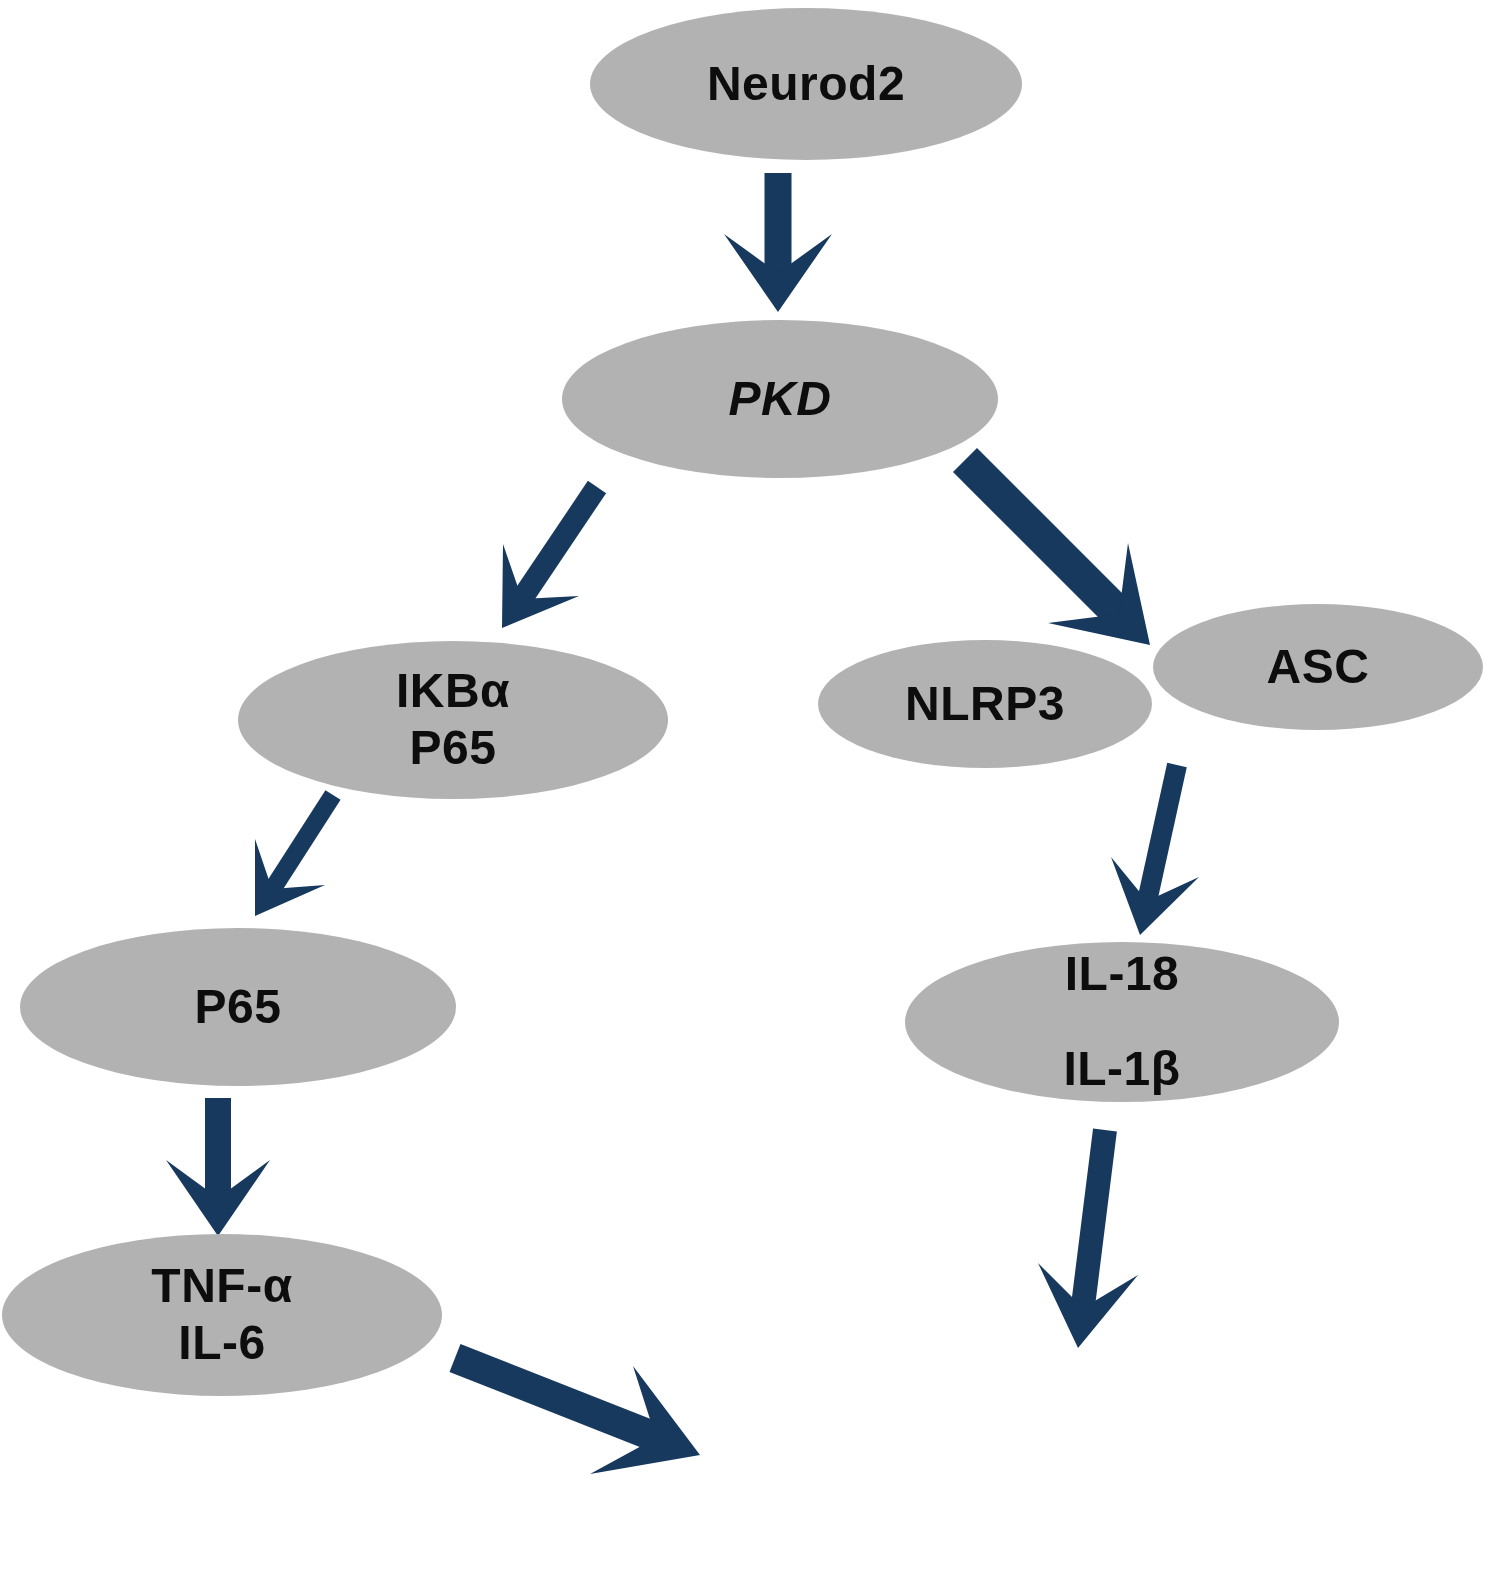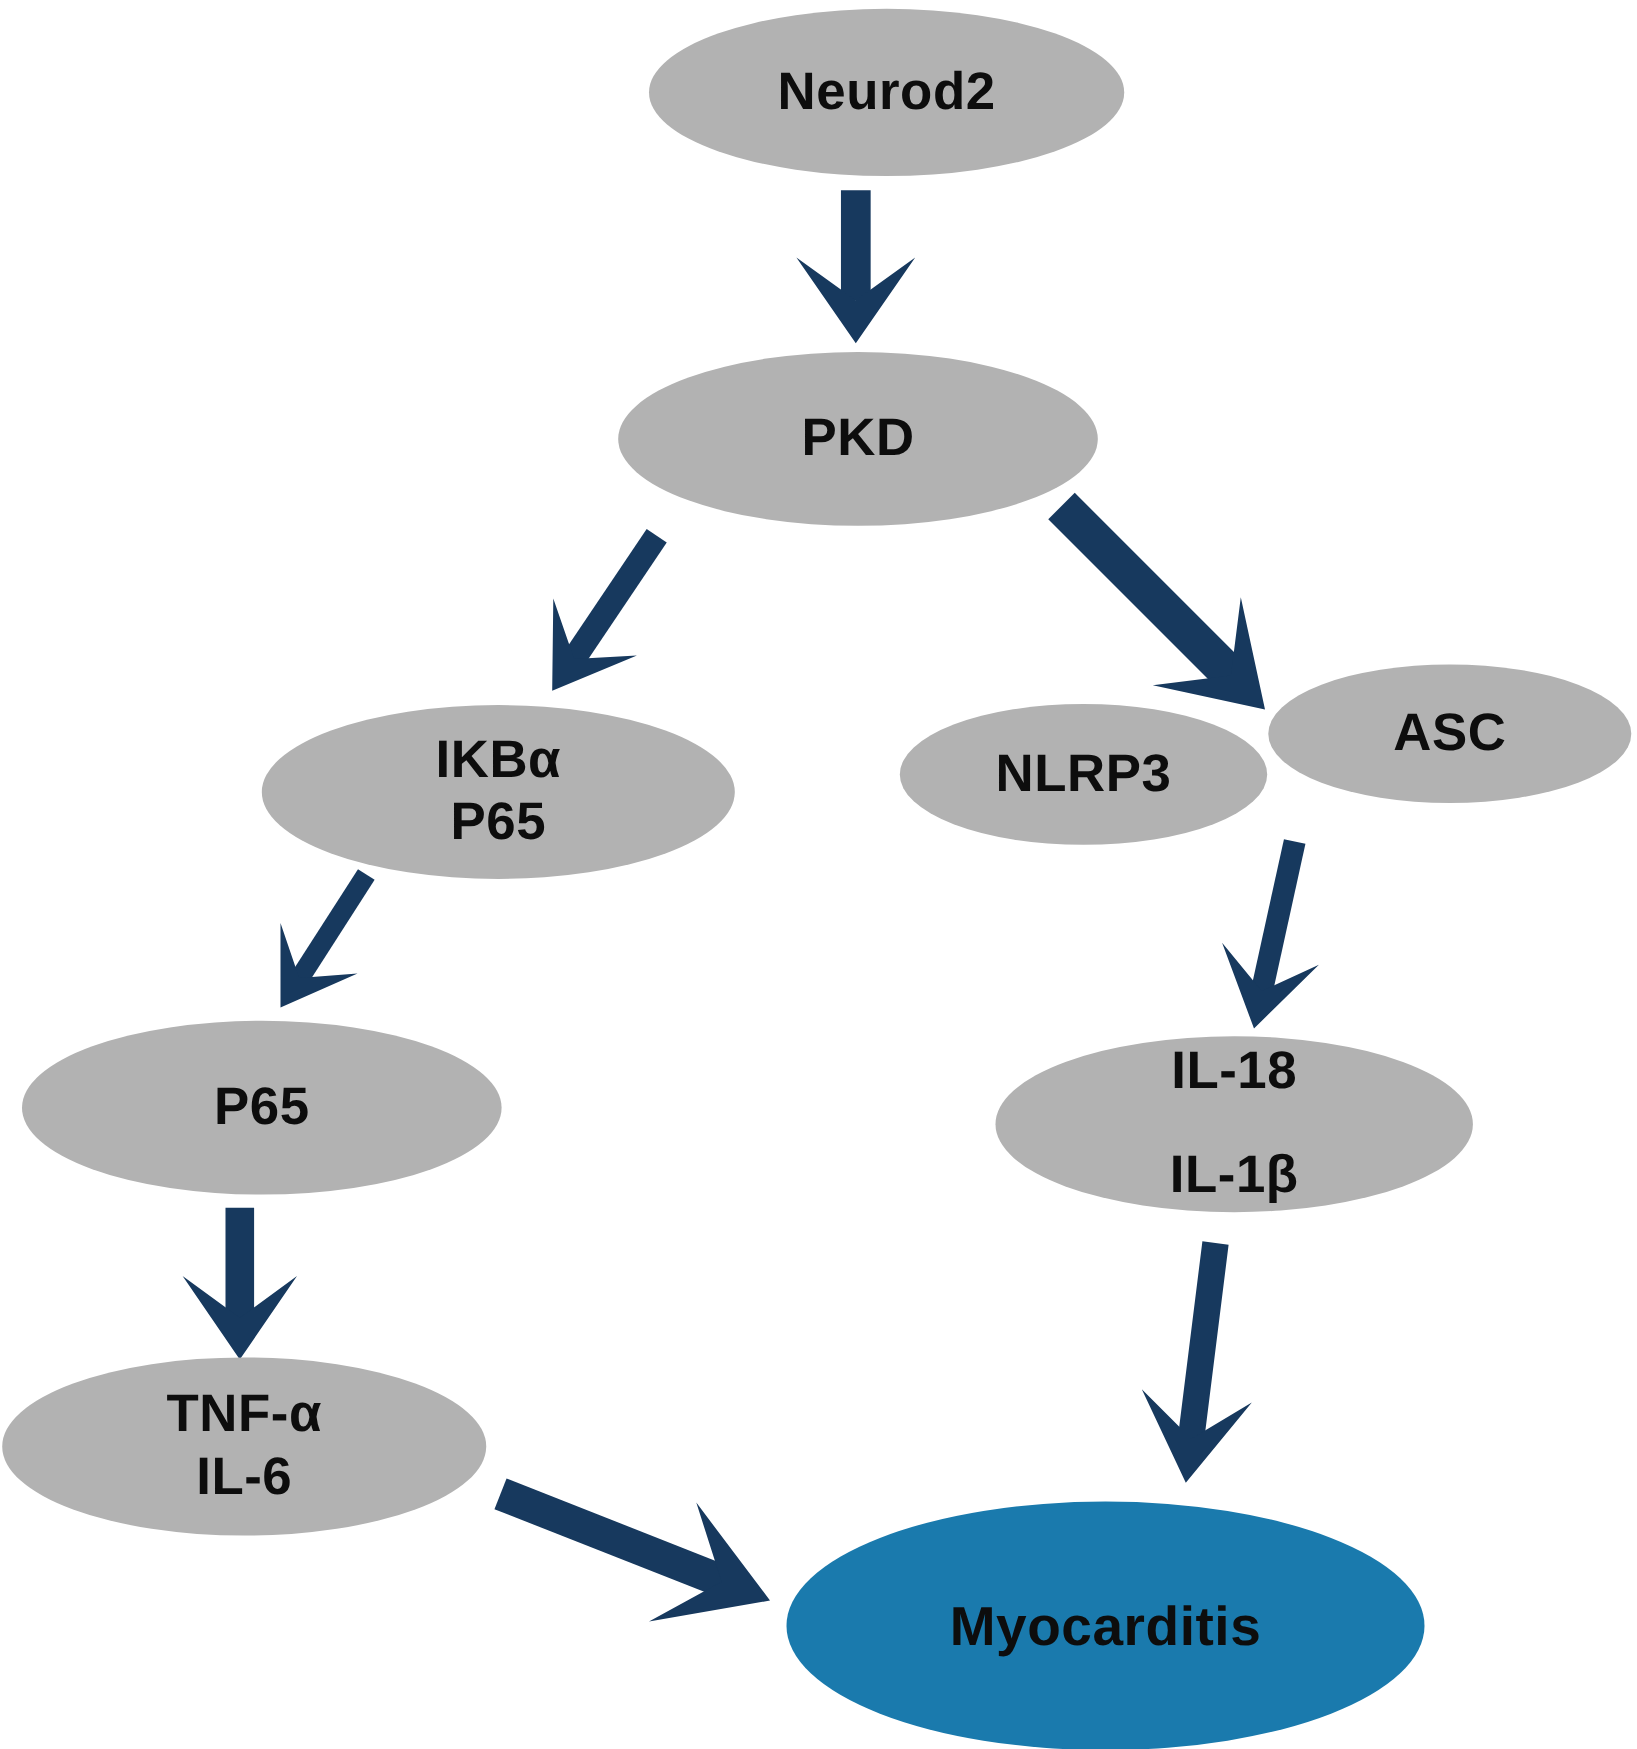--- a/index.html
+++ b/index.html
@@ -33,21 +33,21 @@
     text-align:center;
     letter-spacing:0.5px;
   }
   .node.outcome{
     background:var(--outcome-fill);
     font-size:50px;
   }
   .node span{display:block;}
   
   #n-neurod2   {left:590px; top:8px;    width:432px; height:152px;}
-  #n-pkd       {left:562px; top:320px;  width:436px; height:158px;}
+  #n-pkd       {left:562px; top:320px;  width:436px; height:158px;font-style:italic;}
   #n-ikba-p65  {left:238px; top:641px;  width:430px; height:158px;}
   #n-nlrp3     {left:818px; top:640px;  width:334px; height:128px;}
   #n-asc       {left:1153px;top:604px;  width:330px; height:126px;}
   #n-p65       {left:20px;  top:928px;  width:436px; height:158px;}
   #n-il18-il1b {left:905px; top:942px;  width:434px; height:160px;gap:38px;}
   #n-tnf-il6   {left:2px;   top:1234px; width:440px; height:162px;}
   #n-myocarditis{left:715px;top:1365px; width:580px; height:226px;}
   .shaft{stroke:var(--arrow);fill:none;}
   .head{fill:var(--arrow);stroke:none;}
 </style>
@@ -127,17 +127,14 @@
   <div class="node" id="n-il18-il1b">
     <span>IL-18</span>
     <span>IL-1β</span>
   </div>
 
   <div class="node" id="n-tnf-il6">
     <span>TNF-α</span>
     <span>IL-6</span>
   </div>
 
-  <div class="node outcome" id="n-myocarditis">
-    <span>Myocarditis</span>
-  </div>
 
 </div>
 
 </body></html>

